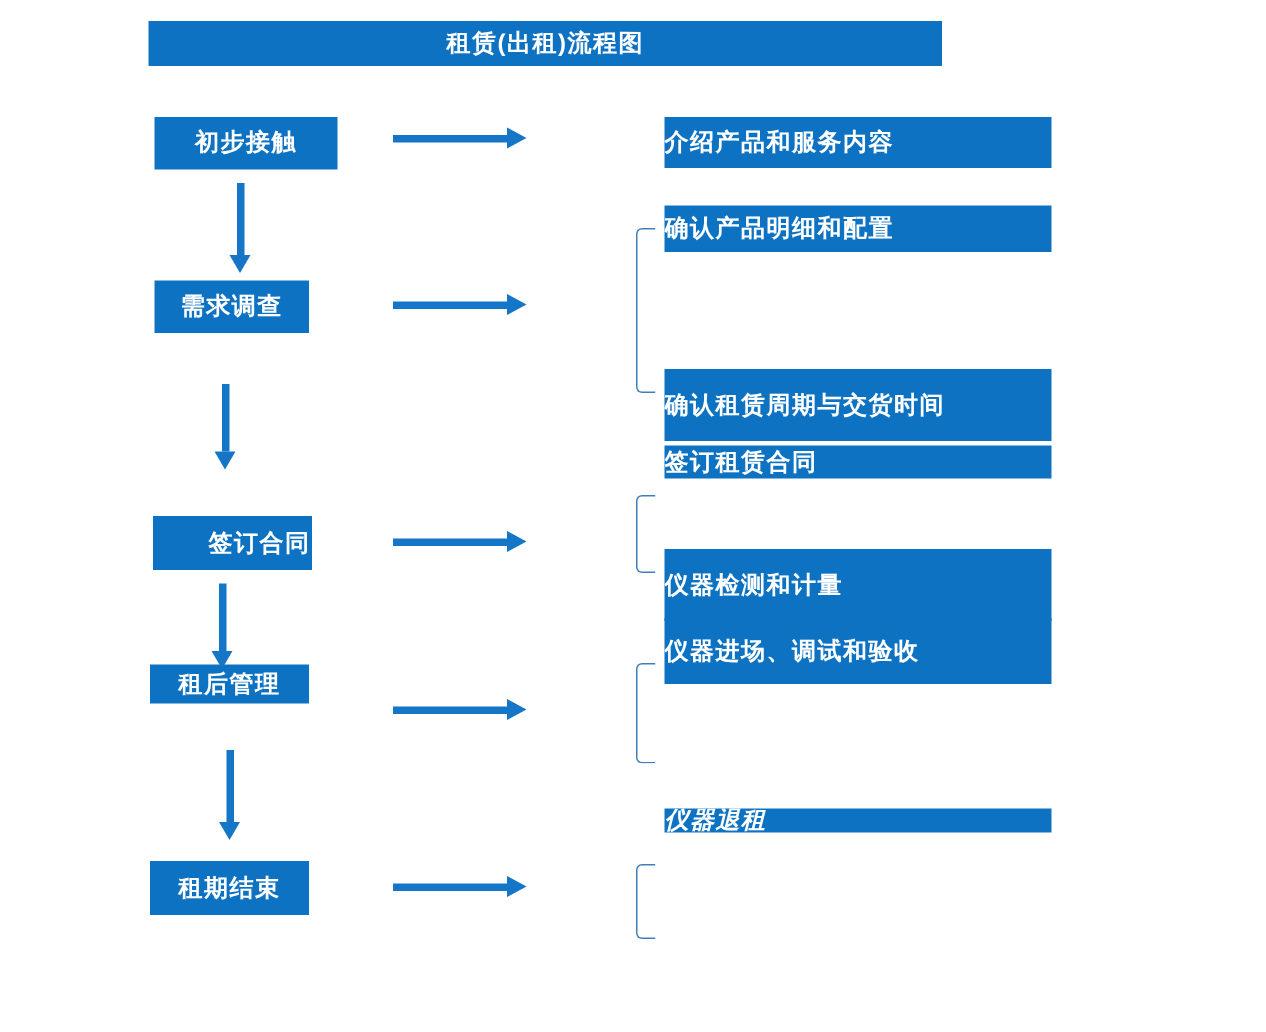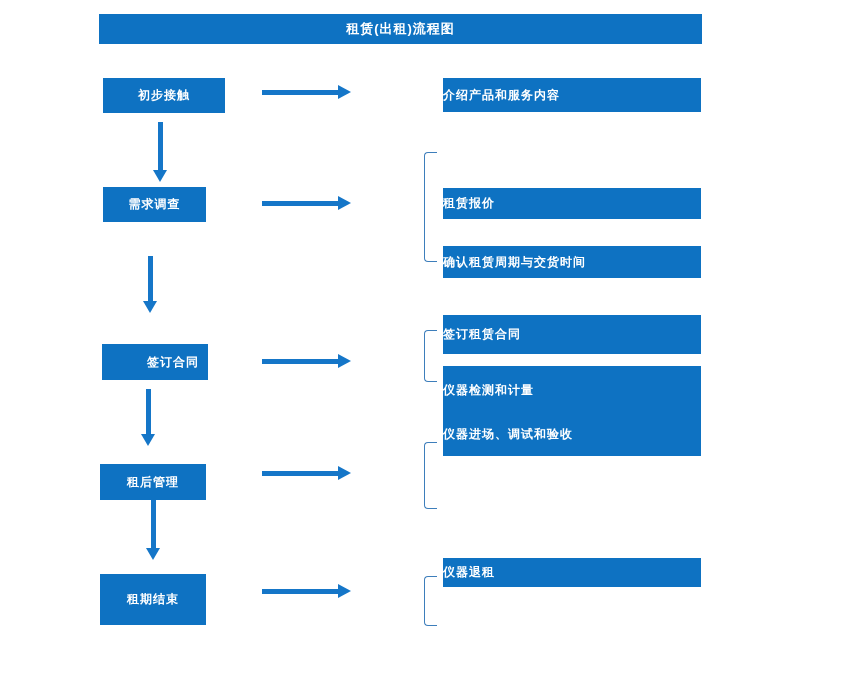--- a/index.html
+++ b/index.html
@@ -13,50 +13,50 @@
   html, body { width: 844px; height: 688px; background: var(--background); overflow: hidden; }
   body { font-family: "Liberation Sans", sans-serif; }
 
   .canvas { position: relative; width: 844px; height: 688px; background: var(--background); }
 
   .blue-box {
     position: absolute;
     background: var(--box);
     color: var(--text);
     font-weight: bold;
-    font-size: 12px;
+    font-size: 16px;
     letter-spacing: 1px;
     white-space: nowrap;
     overflow: hidden;
     display: flex;
     align-items: center;
   }
 
   
-  .title-bar { left: 99px; top: 14px; width: 603px; height: 30px; justify-content: center; font-size: 13px; }
+  .title-bar { left: 99px; top: 14px; width: 529px; height: 30px; justify-content: center; font-size: 16px; }
 
   
   .lb { justify-content: center; }
   .lb1 { left: 103px; top: 78px;  width: 122px; height: 35px; }
   .lb2 { left: 103px; top: 187px; width: 103px; height: 35px; }
   .lb3 { left: 102px; top: 344px; width: 106px; height: 36px; padding-left: 36px; }
-  .lb4 { left: 100px; top: 464px; width: 106px; height: 36px; }
-  .lb5 { left: 100px; top: 574px; width: 106px; height: 51px; }
+  .lb4 { left: 100px; top: 443px; width: 106px; height: 26px; }
+  .lb5 { left: 100px; top: 574px; width: 106px; height: 36px; }
 
   
   .rb { left: 443px; width: 258px; justify-content: flex-start; }
   .rb00 { top: 78px;  height: 34px; }
   .rb10 { top: 137px; height: 31px; }
   .rb11 { top: 188px; height: 31px; }
-  .rb12 { top: 246px; height: 32px; }
-  .rb20 { top: 315px; height: 39px; }
+  .rb12 { top: 246px; height: 48px; }
+  .rb20 { top: 297px; height: 22px; }
   .rb21 { top: 366px; height: 48px; }
   .rb30 { top: 412px; height: 44px; }
   .rb31 { top: 493px; height: 32px; }
-  .rb40 { top: 558px; height: 29px; }
+  .rb40 { top: 539px; height: 16px; font-style: italic; }
   .rb41 { top: 610px; height: 32px; }
 
   
   .h-arrow { position: absolute; left: 262px; width: 76px; height: 5px; background: var(--arrow); }
   .h-arrow::after {
     content: ""; position: absolute; right: -13px; top: -5px;
     width: 0; height: 0;
     border-top: 7px solid transparent;
     border-bottom: 7px solid transparent;
     border-left: 13px solid var(--arrow);
@@ -117,20 +117,20 @@
   <div class="h-arrow ha3"></div>
   <div class="h-arrow ha4"></div>
   <div class="h-arrow ha5"></div>
 
   <div class="bracket br1"></div>
   <div class="bracket br2"></div>
   <div class="bracket br3"></div>
   <div class="bracket br4"></div>
 
   <div class="blue-box rb rb00">介绍产品和服务内容</div>
-  <div class="blue-box rb rb11">租赁报价</div>
+  <div class="blue-box rb rb10">确认产品明细和配置</div>
   <div class="blue-box rb rb12">确认租赁周期与交货时间</div>
   <div class="blue-box rb rb20">签订租赁合同</div>
   <div class="blue-box rb rb21">仪器检测和计量</div>
   <div class="blue-box rb rb30">仪器进场、调试和验收</div>
   <div class="blue-box rb rb40">仪器退租</div>
 
 </div>
 
 </body></html>

